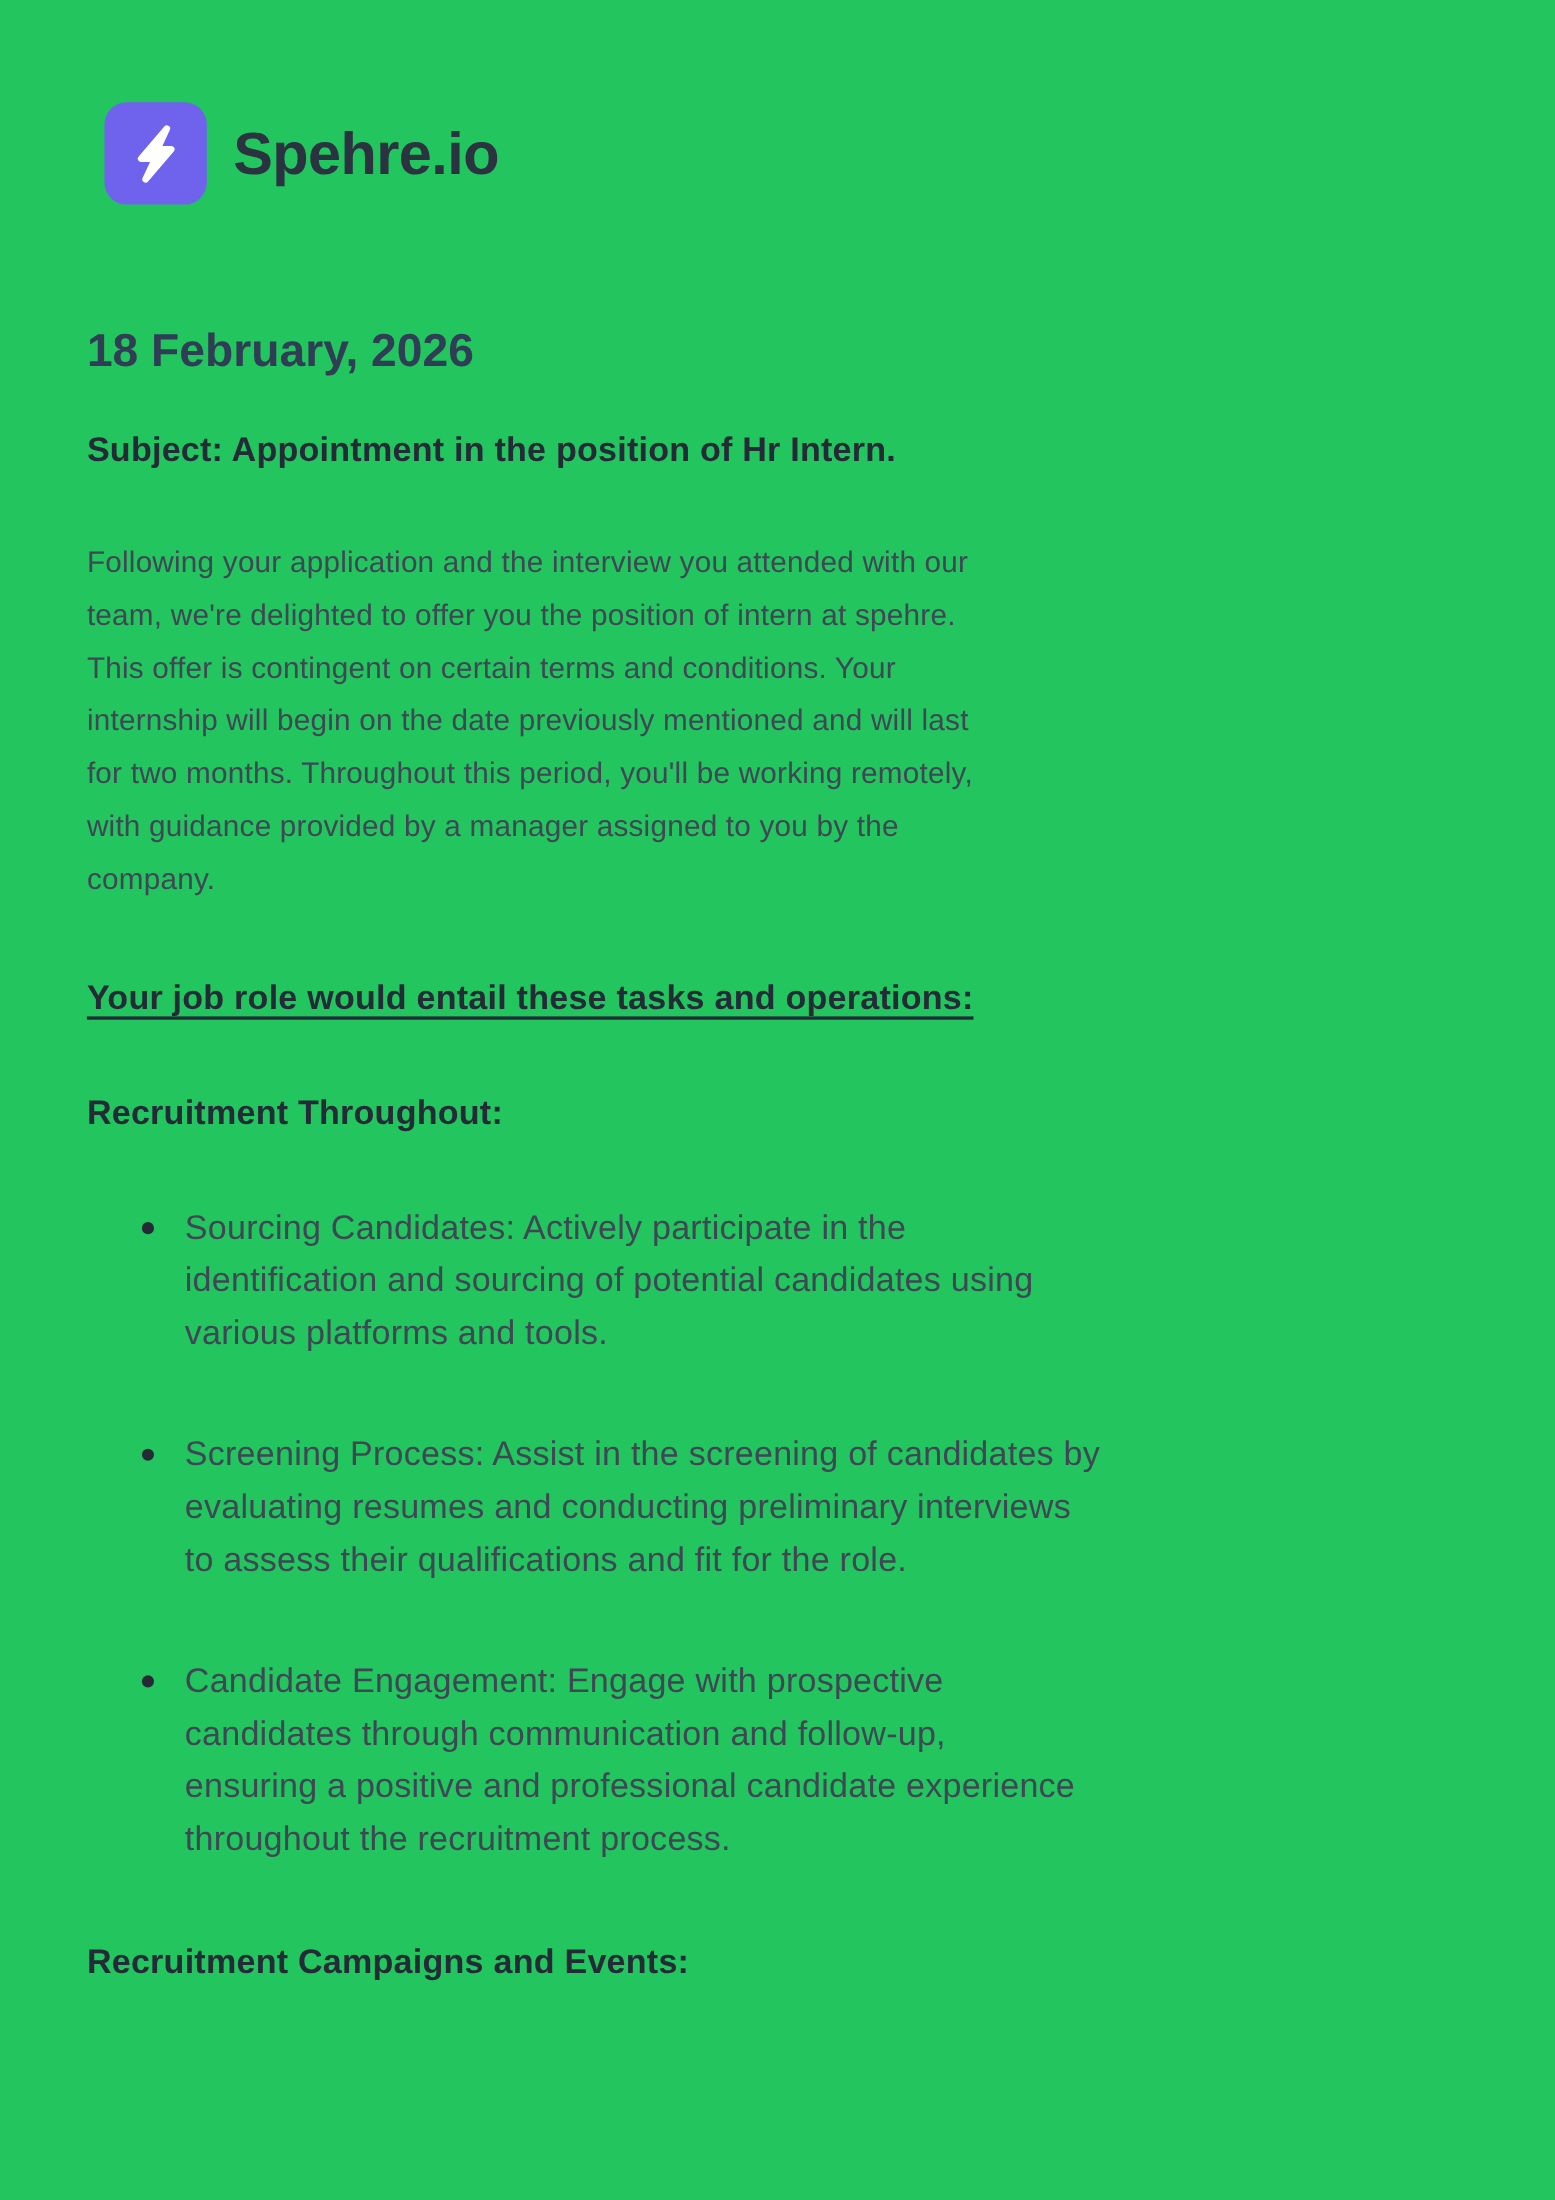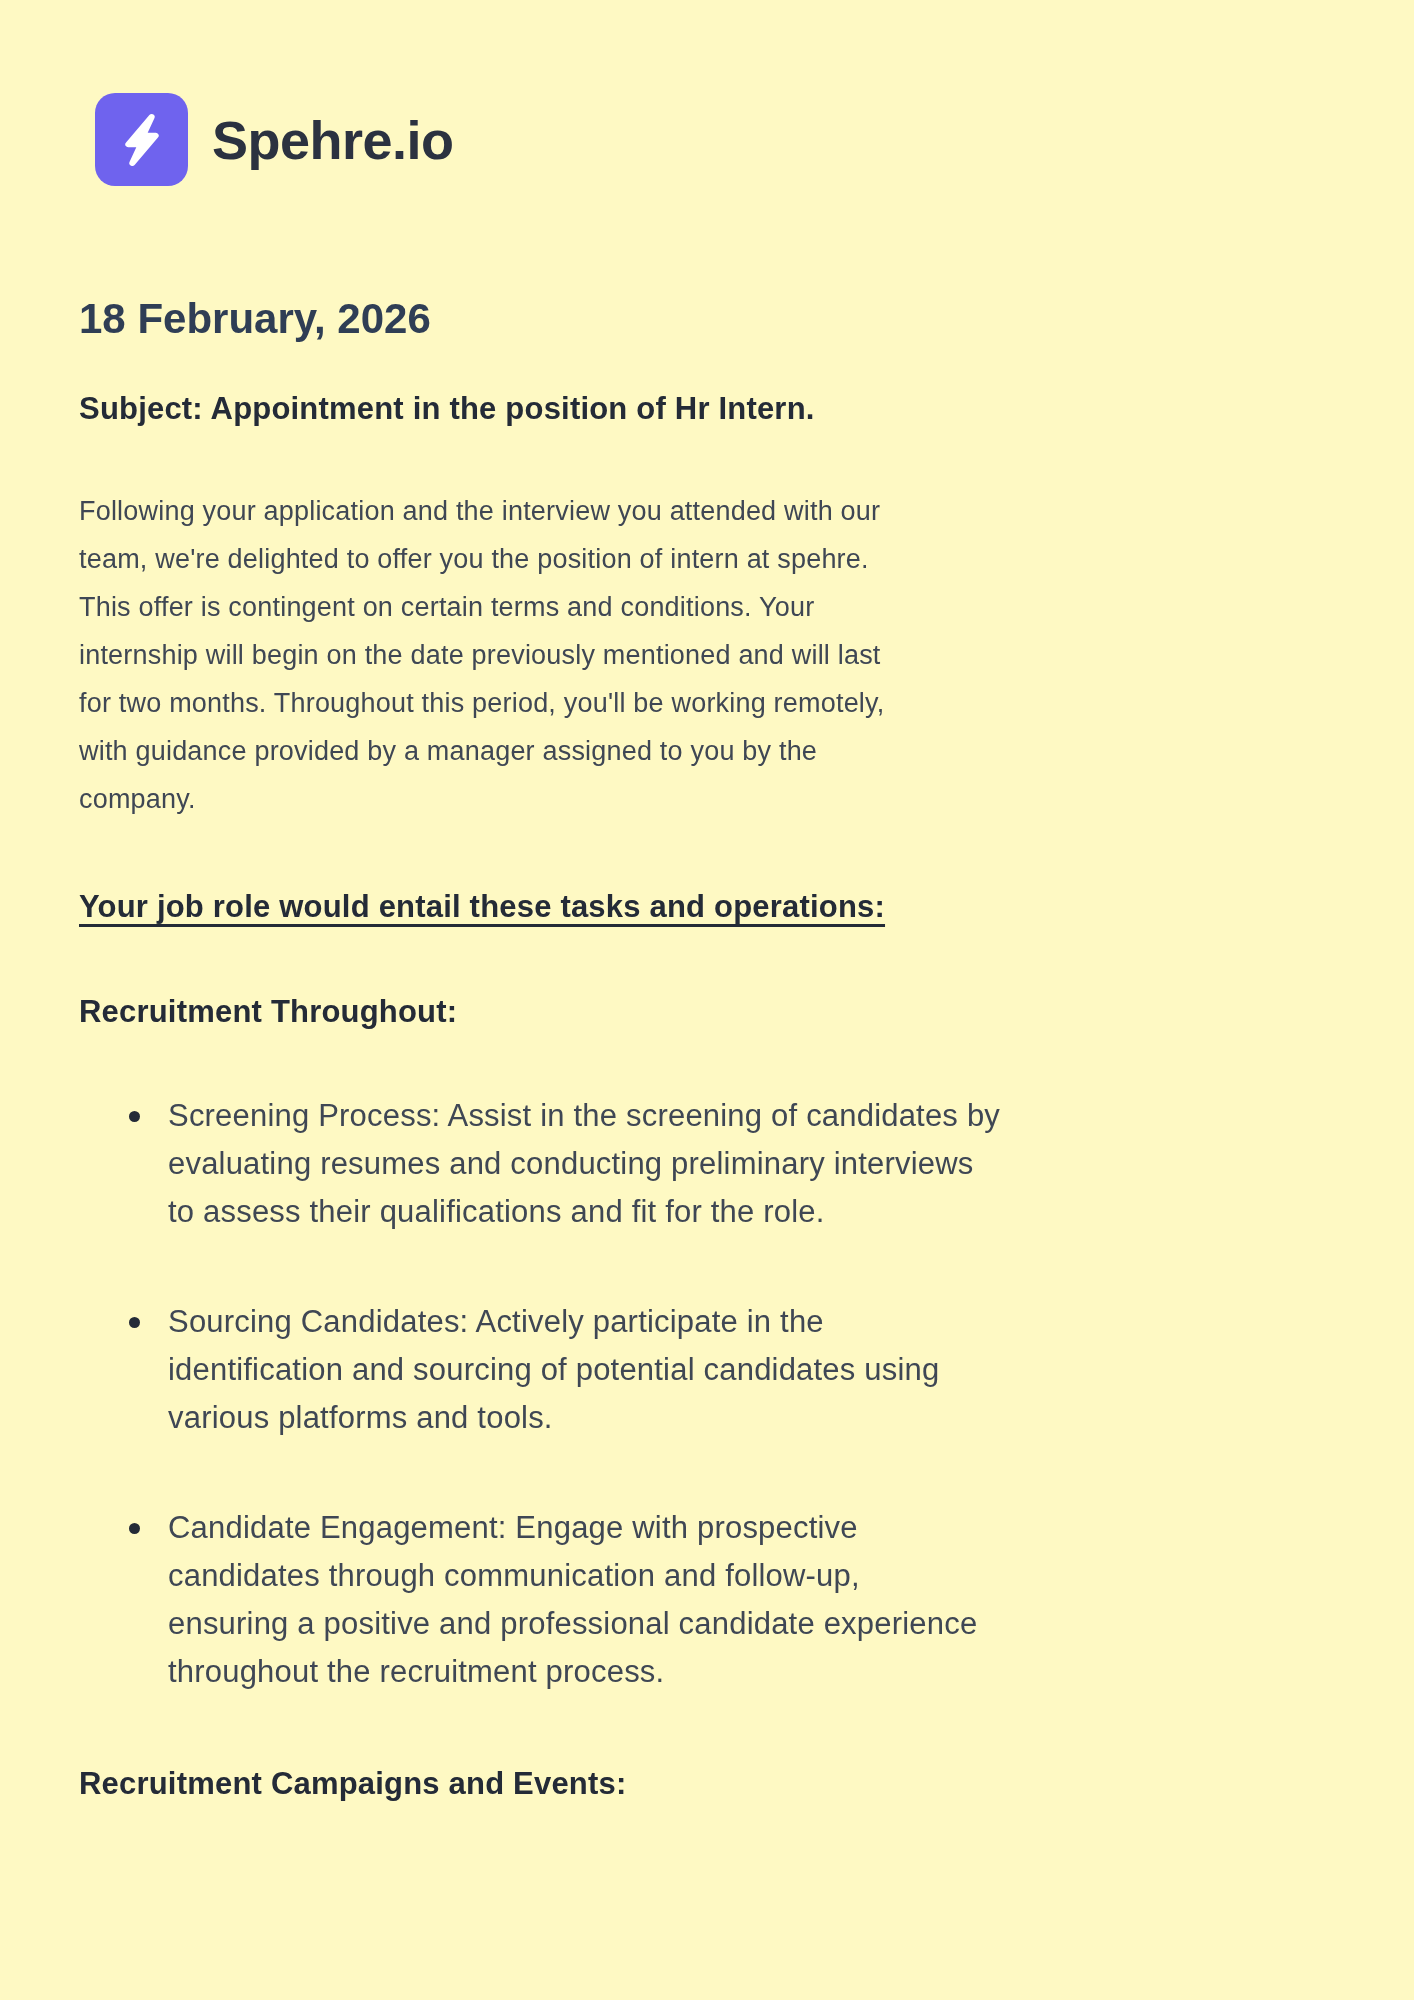--- a/index.html
+++ b/index.html
@@ -6,21 +6,21 @@
   html, body { background: #ffffff; }
   body {
     font-family: "Liberation Sans", "DejaVu Sans", sans-serif;
     -webkit-font-smoothing: antialiased;
   }
   .page {
     position: relative;
     width: 1414px;
     height: 2000px;
     margin: 0 auto;
-    background: #fef9c3;
+    background: #22c55e;
     padding: 93px 70px 0 79px;
     overflow: hidden;
   }
   
   .brand {
     display: flex;
     align-items: center;
     gap: 24px;
     margin-left: 16px;
     height: 93px;
@@ -142,26 +142,26 @@
 with guidance provided by a manager assigned to you by the
 company.</p>
 
   <div>
     <h2 class="role-heading">Your job role would entail these tasks and operations:</h2>
   </div>
 
   <h3 class="section-title">Recruitment Throughout:</h3>
 
   <ul class="bullets">
+    <li>Sourcing Candidates: Actively participate in the
+identification and sourcing of potential candidates using
+various platforms and tools.</li>
     <li>Screening Process: Assist in the screening of candidates by
 evaluating resumes and conducting preliminary interviews
 to assess their qualifications and fit for the role.</li>
-    <li>Sourcing Candidates: Actively participate in the
-identification and sourcing of potential candidates using
-various platforms and tools.</li>
     <li>Candidate Engagement: Engage with prospective
 candidates through communication and follow-up,
 ensuring a positive and professional candidate experience
 throughout the recruitment process.</li>
   </ul>
 
   <h3 class="section-title campaigns">Recruitment Campaigns and Events:</h3>
 
 </div>
 

